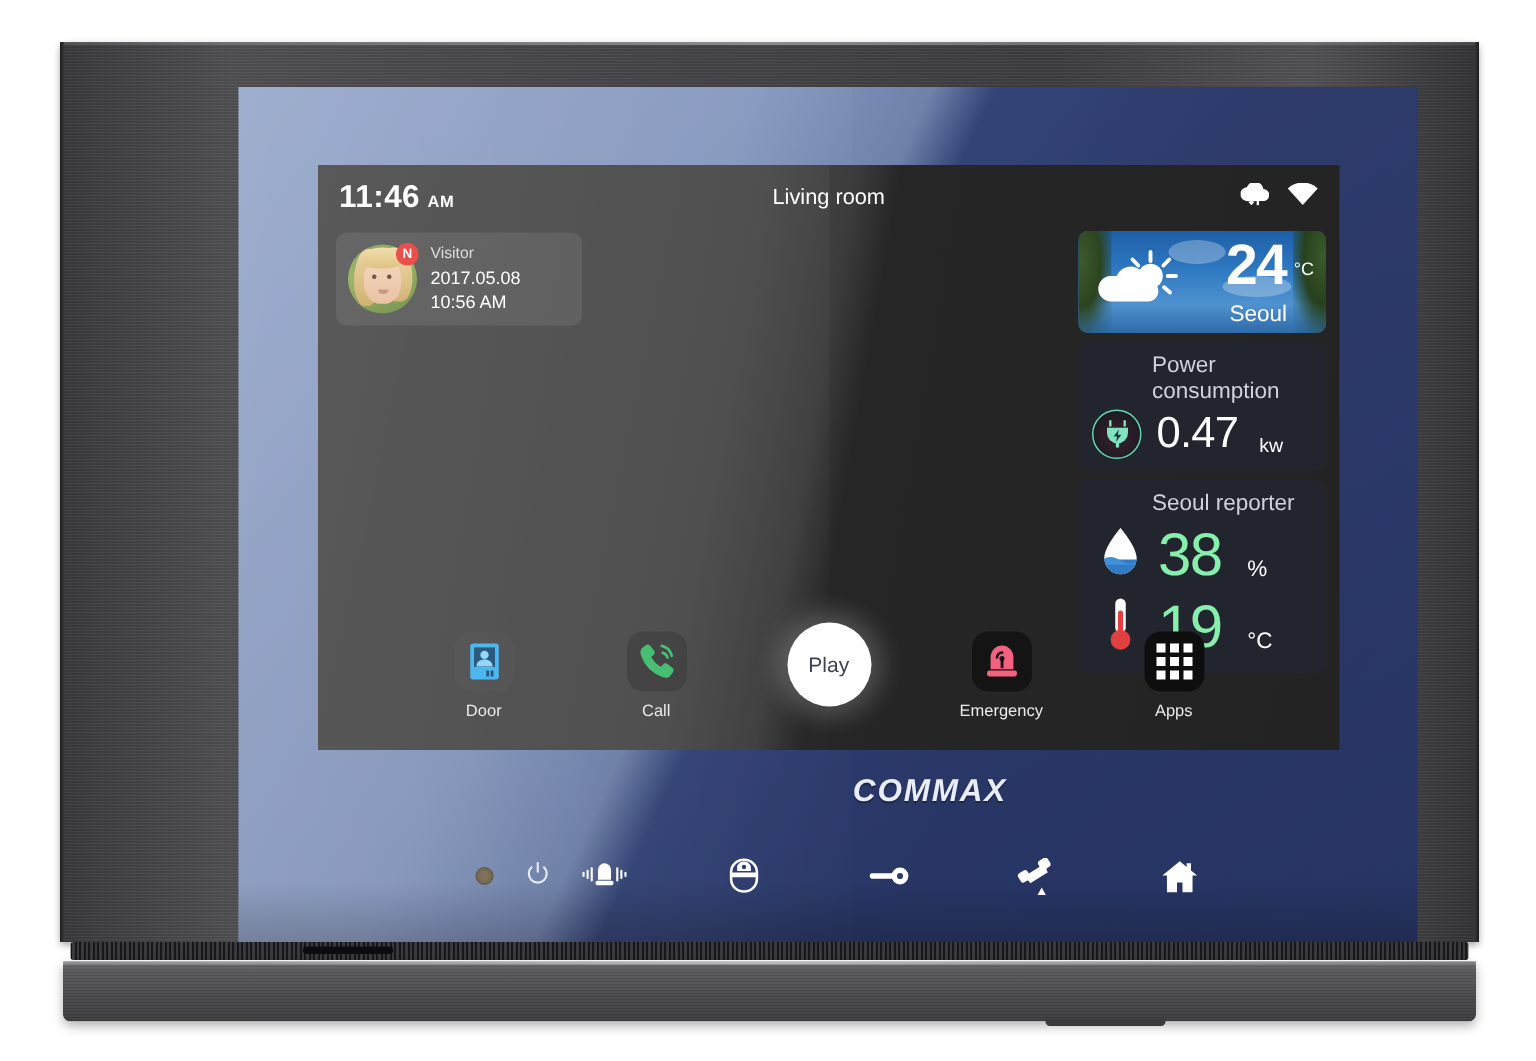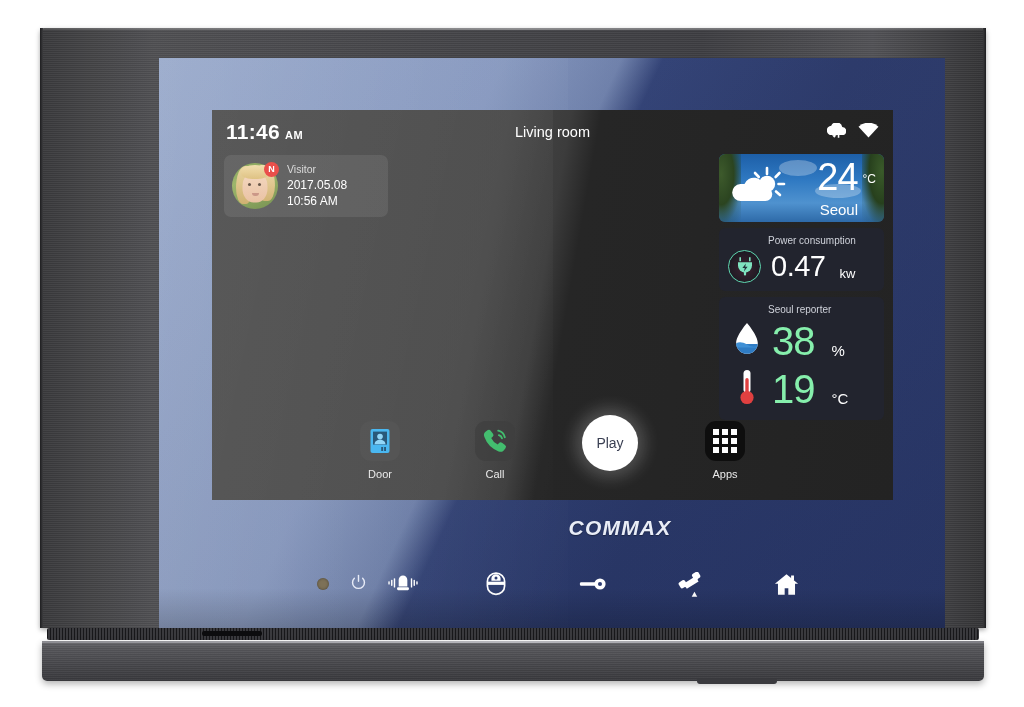--- a/index.html
+++ b/index.html
@@ -131,26 +131,26 @@
     background: linear-gradient(to bottom, #1d5fa8 0%, #2f79c2 38%, #4f92cf 72%, #2e6aa8 100%);
   }
   .w-tree-l, .w-tree-r { position: absolute; top: 0; height: 100%; width: 22px; }
   .w-tree-l { left: 0; background: radial-gradient(ellipse at 10% 30%, #3d5a2c 0%, #2b4420 45%, rgba(30,60,25,0.2) 75%, rgba(0,0,0,0) 100%); }
   .w-tree-r { right: 0; background: radial-gradient(ellipse at 90% 25%, #3a5a2a 0%, #27401d 45%, rgba(30,60,25,0.15) 78%, rgba(0,0,0,0) 100%); }
   .w-cloudpuff { position: absolute; border-radius: 50%; background: rgba(255,255,255,0.28); }
   .w-icon { position: absolute; left: 10px; top: 12px; width: 58px; height: 44px; }
   .w-temp {
     position: absolute; right: 8px; top: 4px; display: flex; align-items: flex-start; color: #fff;
   }
-  .w-temp .val { font-size: 38px; font-weight: normal; line-height: 1; letter-spacing: -1px; }
+  .w-temp .val { font-size: 38px; font-weight: bold; line-height: 1; letter-spacing: -1px; }
   .w-temp .unit { font-size: 12px; margin-left: 5px; margin-top: 14px; }
   .w-city { position: absolute; right: 26px; bottom: 4px; color: #fff; font-size: 15px; }
 
   .panel-widget { background: #22242e; border-radius: 6px; padding: 7px 9px; }
-  .panel-title { color: #cfd2da; font-size: 10px; margin-bottom: 2px; padding-left: 40px; }
+  .panel-title { color: #cfd2da; font-size: 15px; margin-bottom: 2px; padding-left: 40px; }
 
   .power-row { display: flex; align-items: center; gap: 10px; height: 36px; }
   .plug-circle {
     width: 33px; height: 33px; border-radius: 50%; flex: 0 0 33px;
     background: radial-gradient(circle at 50% 55%, #3c2230 0%, #1b1a22 75%);
     border: 1.6px solid #5fd7b0; display: flex; align-items: center; justify-content: center;
   }
   .power-val { color: #fff; font-size: 29px; line-height: 1; letter-spacing: -0.5px; }
   .power-unit { color: #fff; font-size: 13px; align-self: flex-end; margin-bottom: 3px; margin-left: 4px; }
 
@@ -380,20 +380,32 @@
                 </g>
               </svg>
             </div>
             <div class="dock-label">Call</div>
           </div>
 
           <div class="dock-item">
             <div class="play-btn">Play</div>
           </div>
 
+          <div class="dock-item">
+            <div class="dock-tile tile-emg">
+              <svg width="24" height="26" viewBox="0 0 24 26">
+                <path fill="#f2617f" d="M12 2.4a7.6 7.6 0 0 1 7.6 7.6v8.2H4.4V10A7.6 7.6 0 0 1 12 2.4z"></path>
+                <rect x="2" y="19" width="20" height="4" rx="1.6" fill="#f2617f"></rect>
+                <path fill="none" stroke="#141414" stroke-width="1.6" stroke-linecap="round" d="M8.6 10.4A3.9 3.9 0 0 1 12.2 7"></path>
+                <rect x="11.1" y="11.2" width="1.9" height="6.2" fill="#141414"></rect>
+                <circle cx="12" cy="11" r="1.7" fill="#141414"></circle>
+              </svg>
+            </div>
+            <div class="dock-label">Emergency</div>
+          </div>
 
           <div class="dock-item">
             <div class="dock-tile tile-apps">
               <div class="apps-grid">
                 <i></i>
                   <i></i>
                   <i></i>
                   <i></i>
                   <i></i>
                   <i></i>

